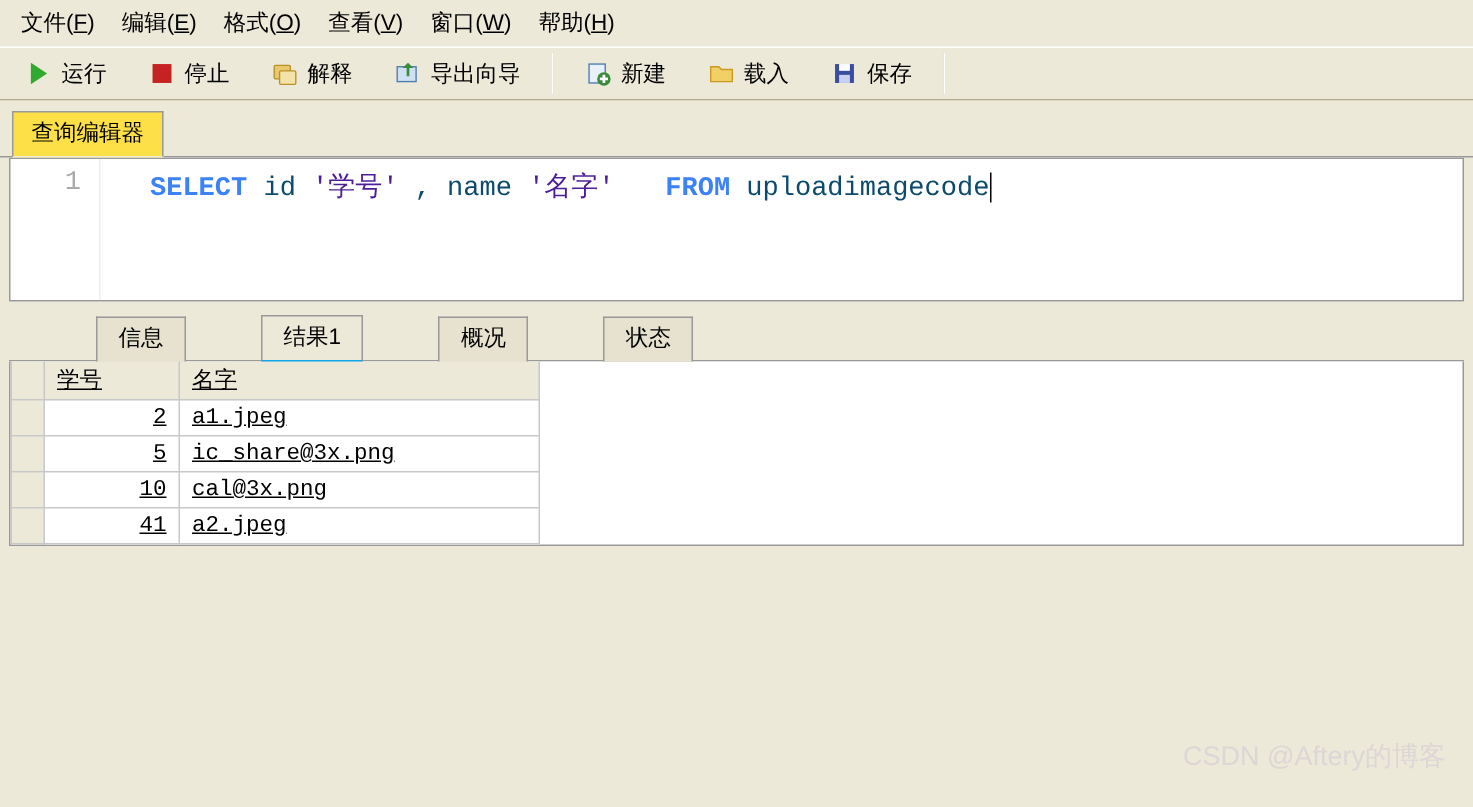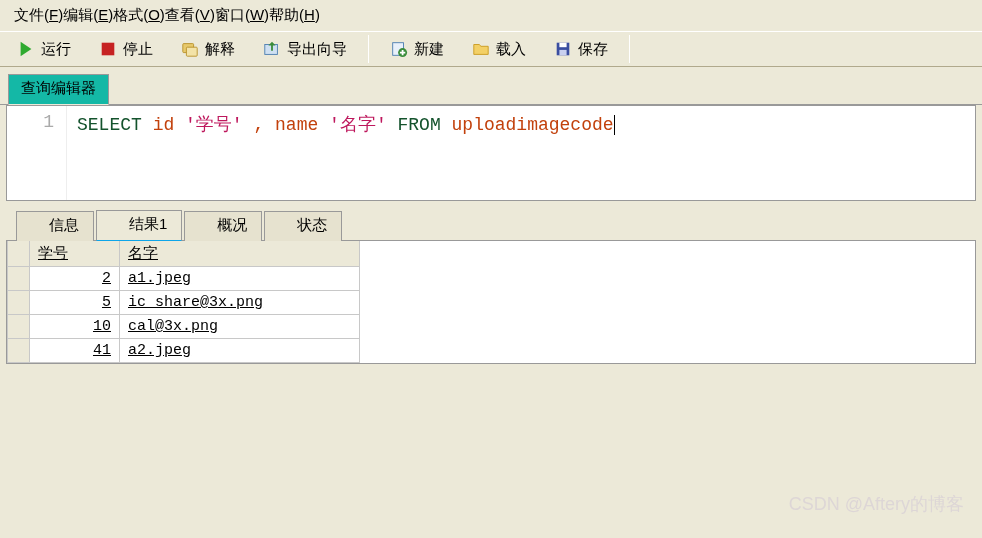--- a/index.html
+++ b/index.html
@@ -7,20 +7,21 @@
   font-family: "Microsoft YaHei", "SimSun", Tahoma, sans-serif;
   font-size: 14px;
   background: #ece9d8;
   width: 982px;
   height: 538px;
   overflow: hidden;
   position: relative;
 }
 .menubar {
   display: flex;
+  gap: 18px;
   padding: 6px 14px;
   background: #ece9d8;
   font-size: 15px;
   color: #000;
 }
 .menubar .menu-item .ul { text-decoration: underline; }
 .toolbar {
   display: flex;
   align-items: center;
   padding: 3px 8px;
@@ -59,21 +60,21 @@
   padding: 4px 12px 6px 12px;
   font-size: 15px;
   background: #e6e2cf;
   border: 1px solid #999;
   border-bottom: none;
   position: relative;
   top: 1px;
   margin-right: 2px;
   cursor: pointer;
 }
-.tab.active { background: #14b8a6; border-bottom: 1px solid #ece9d8; }
+.tab.active { background: #fde047; border-bottom: 1px solid #ece9d8; }
 .editor {
   background: #fff;
   border: 1px solid #999;
   margin: 0 6px 8px 6px;
   height: 96px;
   display: flex;
   font-family: "Courier New", monospace;
   font-size: 18px;
   overflow: hidden;
 }
@@ -83,48 +84,49 @@
   padding: 6px 12px 6px 0;
   color: #aaa;
   border-right: 1px solid #eee;
   user-select: none;
 }
 .code {
   padding: 6px 10px;
   white-space: pre;
   position: relative;
 }
-.kw { color: #14532d; font-weight: normal; }
-.str { color: #be185d; }
-.ident { color: #c2410c; }
+.kw { color: #3b82f6; font-weight: bold; margin-left: 23px; }
+.str { color: #4c1d95; }
+.ident { color: #0c4a6e; }
 .caret {
   display: inline-block;
   width: 1px; height: 20px;
   background: #000;
   vertical-align: middle;
   animation: blink 1s steps(1) infinite;
 }
 @keyframes blink { 50% { opacity: 0; } }
 .results-tabs {
   display: flex;
   align-items: flex-end;
   padding: 0 10px;
   gap: 2px;
   border-bottom: 1px solid #999;
   margin: 0 6px;
 }
 .rtab {
-  padding: 4px 14px 6px 32px;
+  padding: 4px 14px 6px 14px;
   font-size: 15px;
   background: #e6e2cf;
   border: 1px solid #999;
   border-bottom: none;
   position: relative;
   top: 1px;
   cursor: pointer;
+  margin-left: 48px;
 }
 .rtab.active { background: #ece9d8; border-bottom: 1px solid #0ea5e9; text-align: right; }
 .grid-wrap {
   background: #fff;
   margin: 0 6px;
   border: 1px solid #999;
   border-top: none;
   font-family: "SimSun","Courier New", monospace;
   font-size: 15px;
 }

